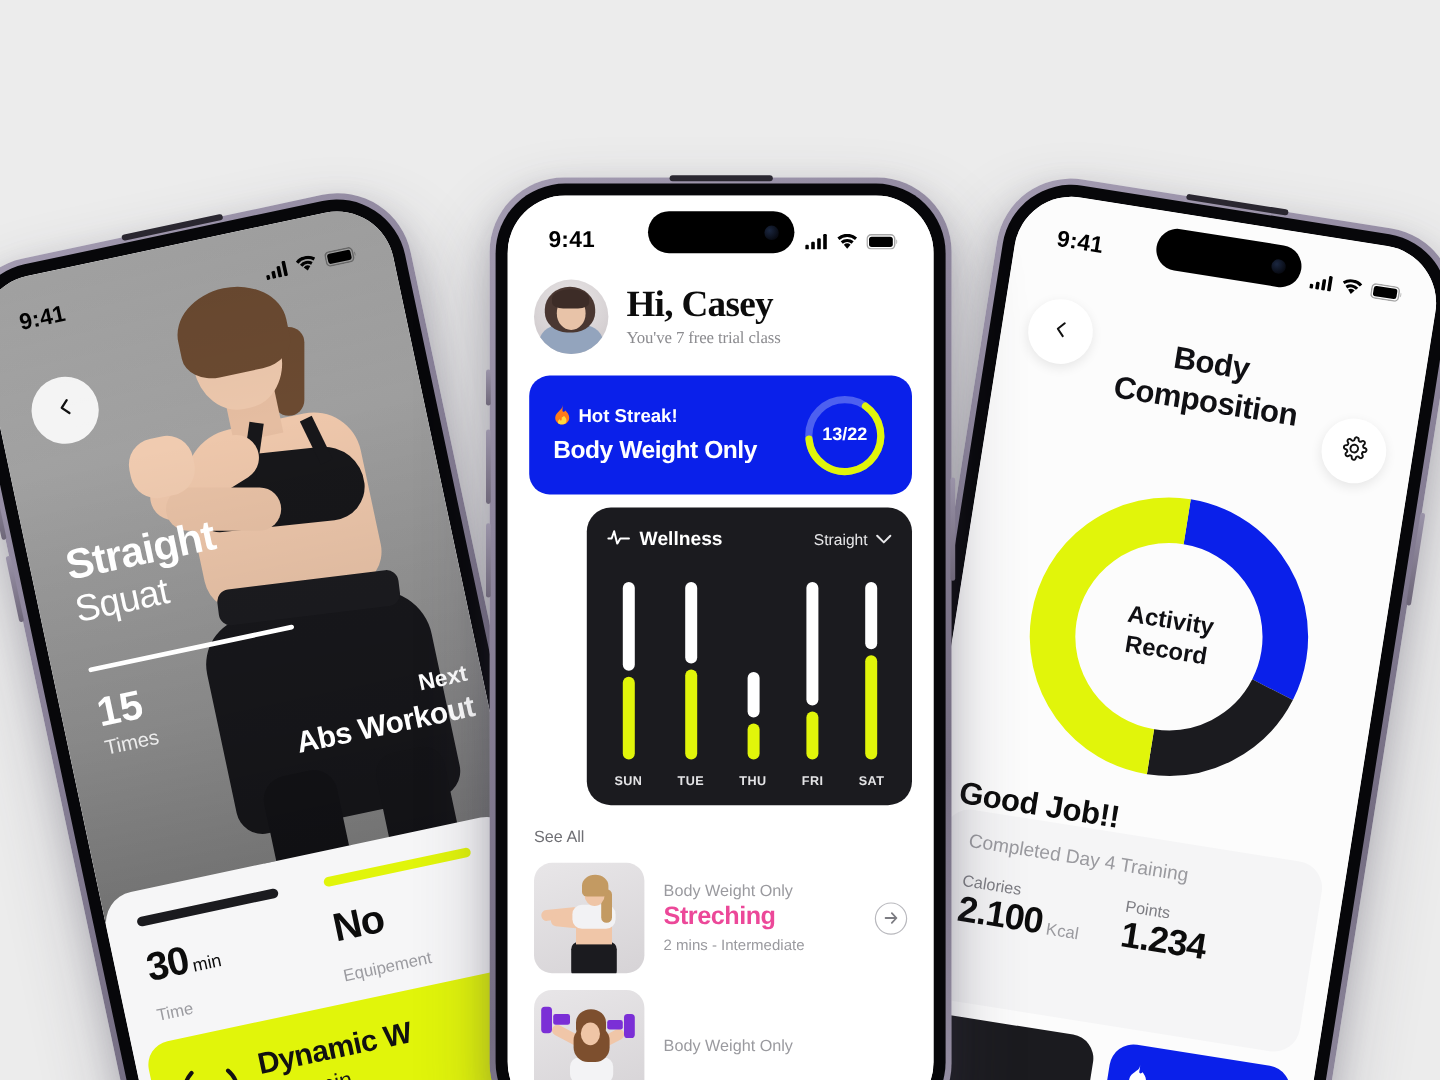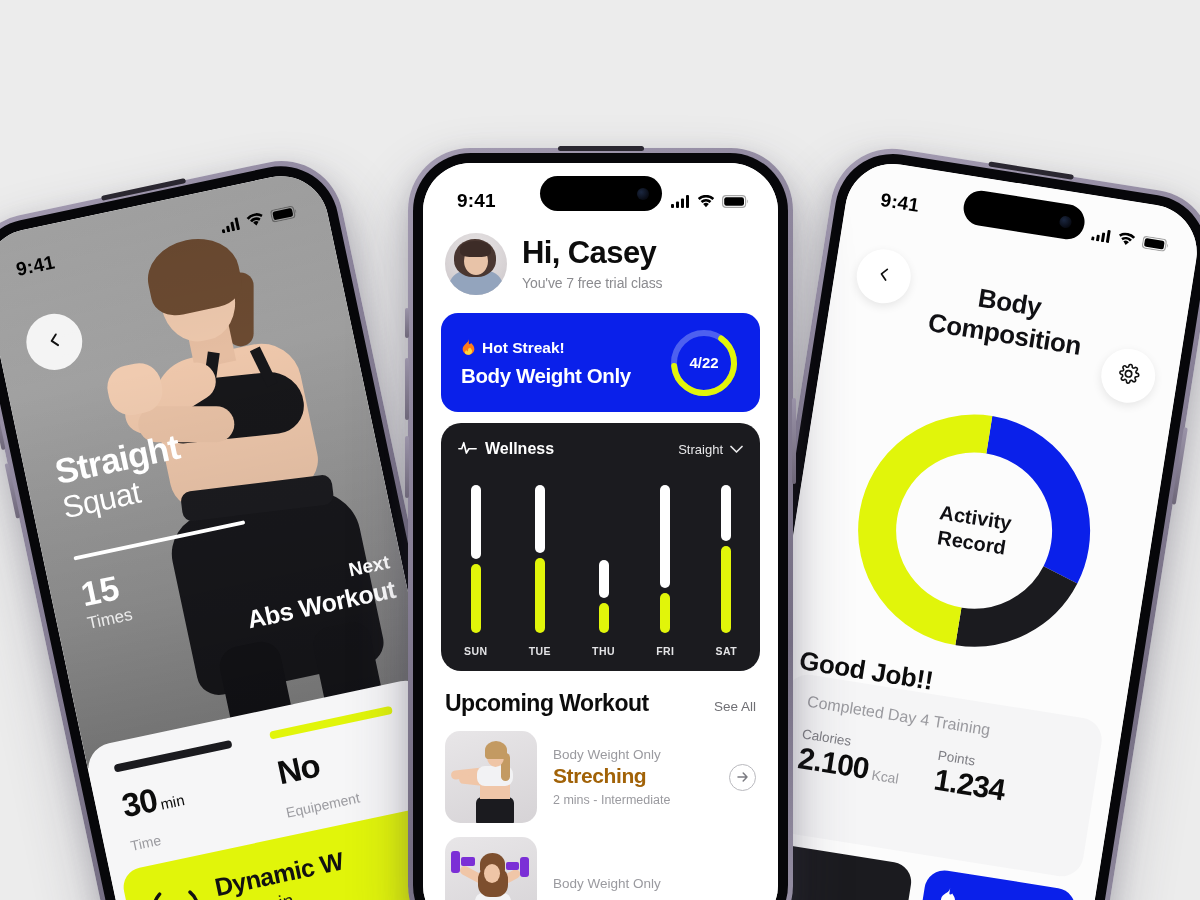--- a/index.html
+++ b/index.html
@@ -66,21 +66,21 @@
   .greet { display:flex; align-items:center; gap:15px; padding: 70px 4px 14px 4px; }
   .avatar {
     width: 62px; height: 62px; border-radius: 50%; flex: 0 0 62px; overflow:hidden;
     background: radial-gradient(circle at 50% 32%, #e9e6e6 0%, #d7d2d4 60%, #c6c0c4 100%);
     position:relative;
   }
   .avatar .hair { position:absolute; left:9px; top:6px; width:42px; height:38px; border-radius:50% 50% 44% 44%; background:#4a3731; }
   .avatar .face { position:absolute; left:19px; top:14px; width:24px; height:28px; border-radius:50%; background:#e8c3a8; }
   .avatar .bang { position:absolute; left:15px; top:8px; width:31px; height:16px; border-radius:50% 50% 30% 30%; background:#3d2c27; }
   .avatar .body { position:absolute; left:4px; bottom:-4px; width:54px; height:28px; border-radius:16px 16px 0 0; background:#93a4bd; }
-  .greet-txt { min-width:0; }
+  .greet-txt { min-width:0;font-family:Liberation Serif, serif; }
   .greet-name { font-size: 31px; font-weight: 700; letter-spacing:-.6px; color:#0c0c0c; line-height:1.05; }
   .greet-sub { font-size: 14px; color:#8b8b8f; margin-top: 5px; letter-spacing:-.1px; }
 
   .streak {
     position: relative; border-radius: 17px; padding: 18px 20px;
     display:flex; align-items:center; justify-content:space-between; gap:10px;
     height: 99px; margin-top: 4px;
   }
   .streak-t1 { font-size: 15.5px; font-weight: 600; color:#fff; display:flex; align-items:center; gap:6px; }
   .streak-t2 { font-size: 20.5px; font-weight: 700; color:#fff; letter-spacing:-.4px; margin-top: 5px; }
@@ -106,21 +106,21 @@
   .daylbl { font-size: 10.5px; font-weight:600; letter-spacing:.4px; color:#e4e4e6; margin-top: 12px; }
 
   .upc-head { display:flex; align-items:baseline; justify-content:space-between; padding: 19px 4px 0 4px; }
   .upc-title { font-size: 23px; font-weight: 700; letter-spacing:-.5px; color:#0c0c0c; }
   .upc-seeall { font-size: 13.5px; color:#6f6f74; }
   .wrow { display:flex; align-items:center; gap:16px; padding: 14px 4px 0 4px; }
   .wthumb { width: 92px; height: 92px; border-radius: 15px; flex:0 0 92px; overflow:hidden; position:relative;
             background: linear-gradient(160deg,#e8e6e8,#d6d3d6); }
   .wmeta { flex:1; min-width:0; }
   .wcat { font-size: 13.5px; color:#9a9a9f; }
-  .wname { font-size: 21px; font-weight: 700; letter-spacing:-.4px; color:#a16207; margin-top:2px; }
+  .wname { font-size: 21px; font-weight: 700; letter-spacing:-.4px; color:#ec4899; margin-top:2px; }
   .wdur { font-size: 12.5px; color:#9a9a9f; margin-top:5px; }
   .warrow { width: 27px; height: 27px; border-radius:50%; border:1.5px solid #b9b9be; flex:0 0 27px;
             display:flex; align-items:center; justify-content:center; }
 
   
   .ill-stretch .t-head{position:absolute;left:42px;top:16px;width:17px;height:20px;border-radius:50%;background:#efc5a6;}
   .ill-stretch .t-hair{position:absolute;left:40px;top:10px;width:22px;height:18px;border-radius:50% 50% 20% 20%;background:#c39a62;}
   .ill-stretch .t-tail{position:absolute;left:56px;top:22px;width:9px;height:28px;border-radius:5px;background:#c39a62;}
   .ill-stretch .t-top{position:absolute;left:32px;top:35px;width:36px;height:20px;border-radius:8px;background:#f2f2f4;}
   .ill-stretch .t-torso{position:absolute;left:35px;top:50px;width:30px;height:18px;background:#f0c6a8;}
@@ -509,25 +509,25 @@
                 <span>Hot Streak!</span>
               </div>
               <div class="streak-t2">Body Weight Only</div>
             </div>
             <div class="ring-wrap">
               <svg width="72" height="72" viewBox="0 0 72 72">
 
                 <circle cx="36" cy="36" r="30" fill="none" stroke="#4D60F0" stroke-width="6"></circle>
                 <circle cx="36" cy="36" r="30" fill="none" stroke="#E1F50A" stroke-width="6" stroke-linecap="round" stroke-dasharray="119.9 68.6" transform="rotate(-55 36 36)"></circle>
               </svg>
-              <div class="ring-lbl">4/22</div>
-            </div>
-          </div>
-
-          <div class="wellness" style="background:#1B1B1F;">
+              <div class="ring-lbl">13/22</div>
+            </div>
+          </div>
+
+          <div class="wellness" style="background:#1B1B1F;margin-left:48px;">
             <div class="well-head">
               <div class="well-title">
                 <span>
                   <svg width="19" height="14" viewBox="0 0 22 14">
                       <path d="M1 9h3.3l2.4-7 3 12L12.6 9H21" fill="none" stroke="#fff" stroke-width="1.9" stroke-linecap="round" stroke-linejoin="round"></path>
                     </svg>
                 </span>
                 <span>Wellness</span>
               </div>
               <div class="well-sel">
@@ -572,21 +572,20 @@
                   <div class="barstack">
                     <div class="seg seg-top" style="height: 66.6px; background: rgb(255, 255, 255);"></div>
                     <div class="seg seg-bot" style="height: 103.6px; background: rgb(225, 245, 10);"></div>
                   </div>
                   <div class="daylbl">SAT</div>
                 </div>
               </div>
           </div>
 
           <div class="upc-head">
-            <div class="upc-title">Upcoming Workout</div>
             <div class="upc-seeall">See All</div>
           </div>
 
           <div class="wrow">
             <div class="wthumb ill-stretch">
               <div class="t-arm1"></div>
                 <div class="t-arm2"></div>
               <div class="t-pants"></div>
                 <div class="t-torso"></div>
                 <div class="t-top"></div>

